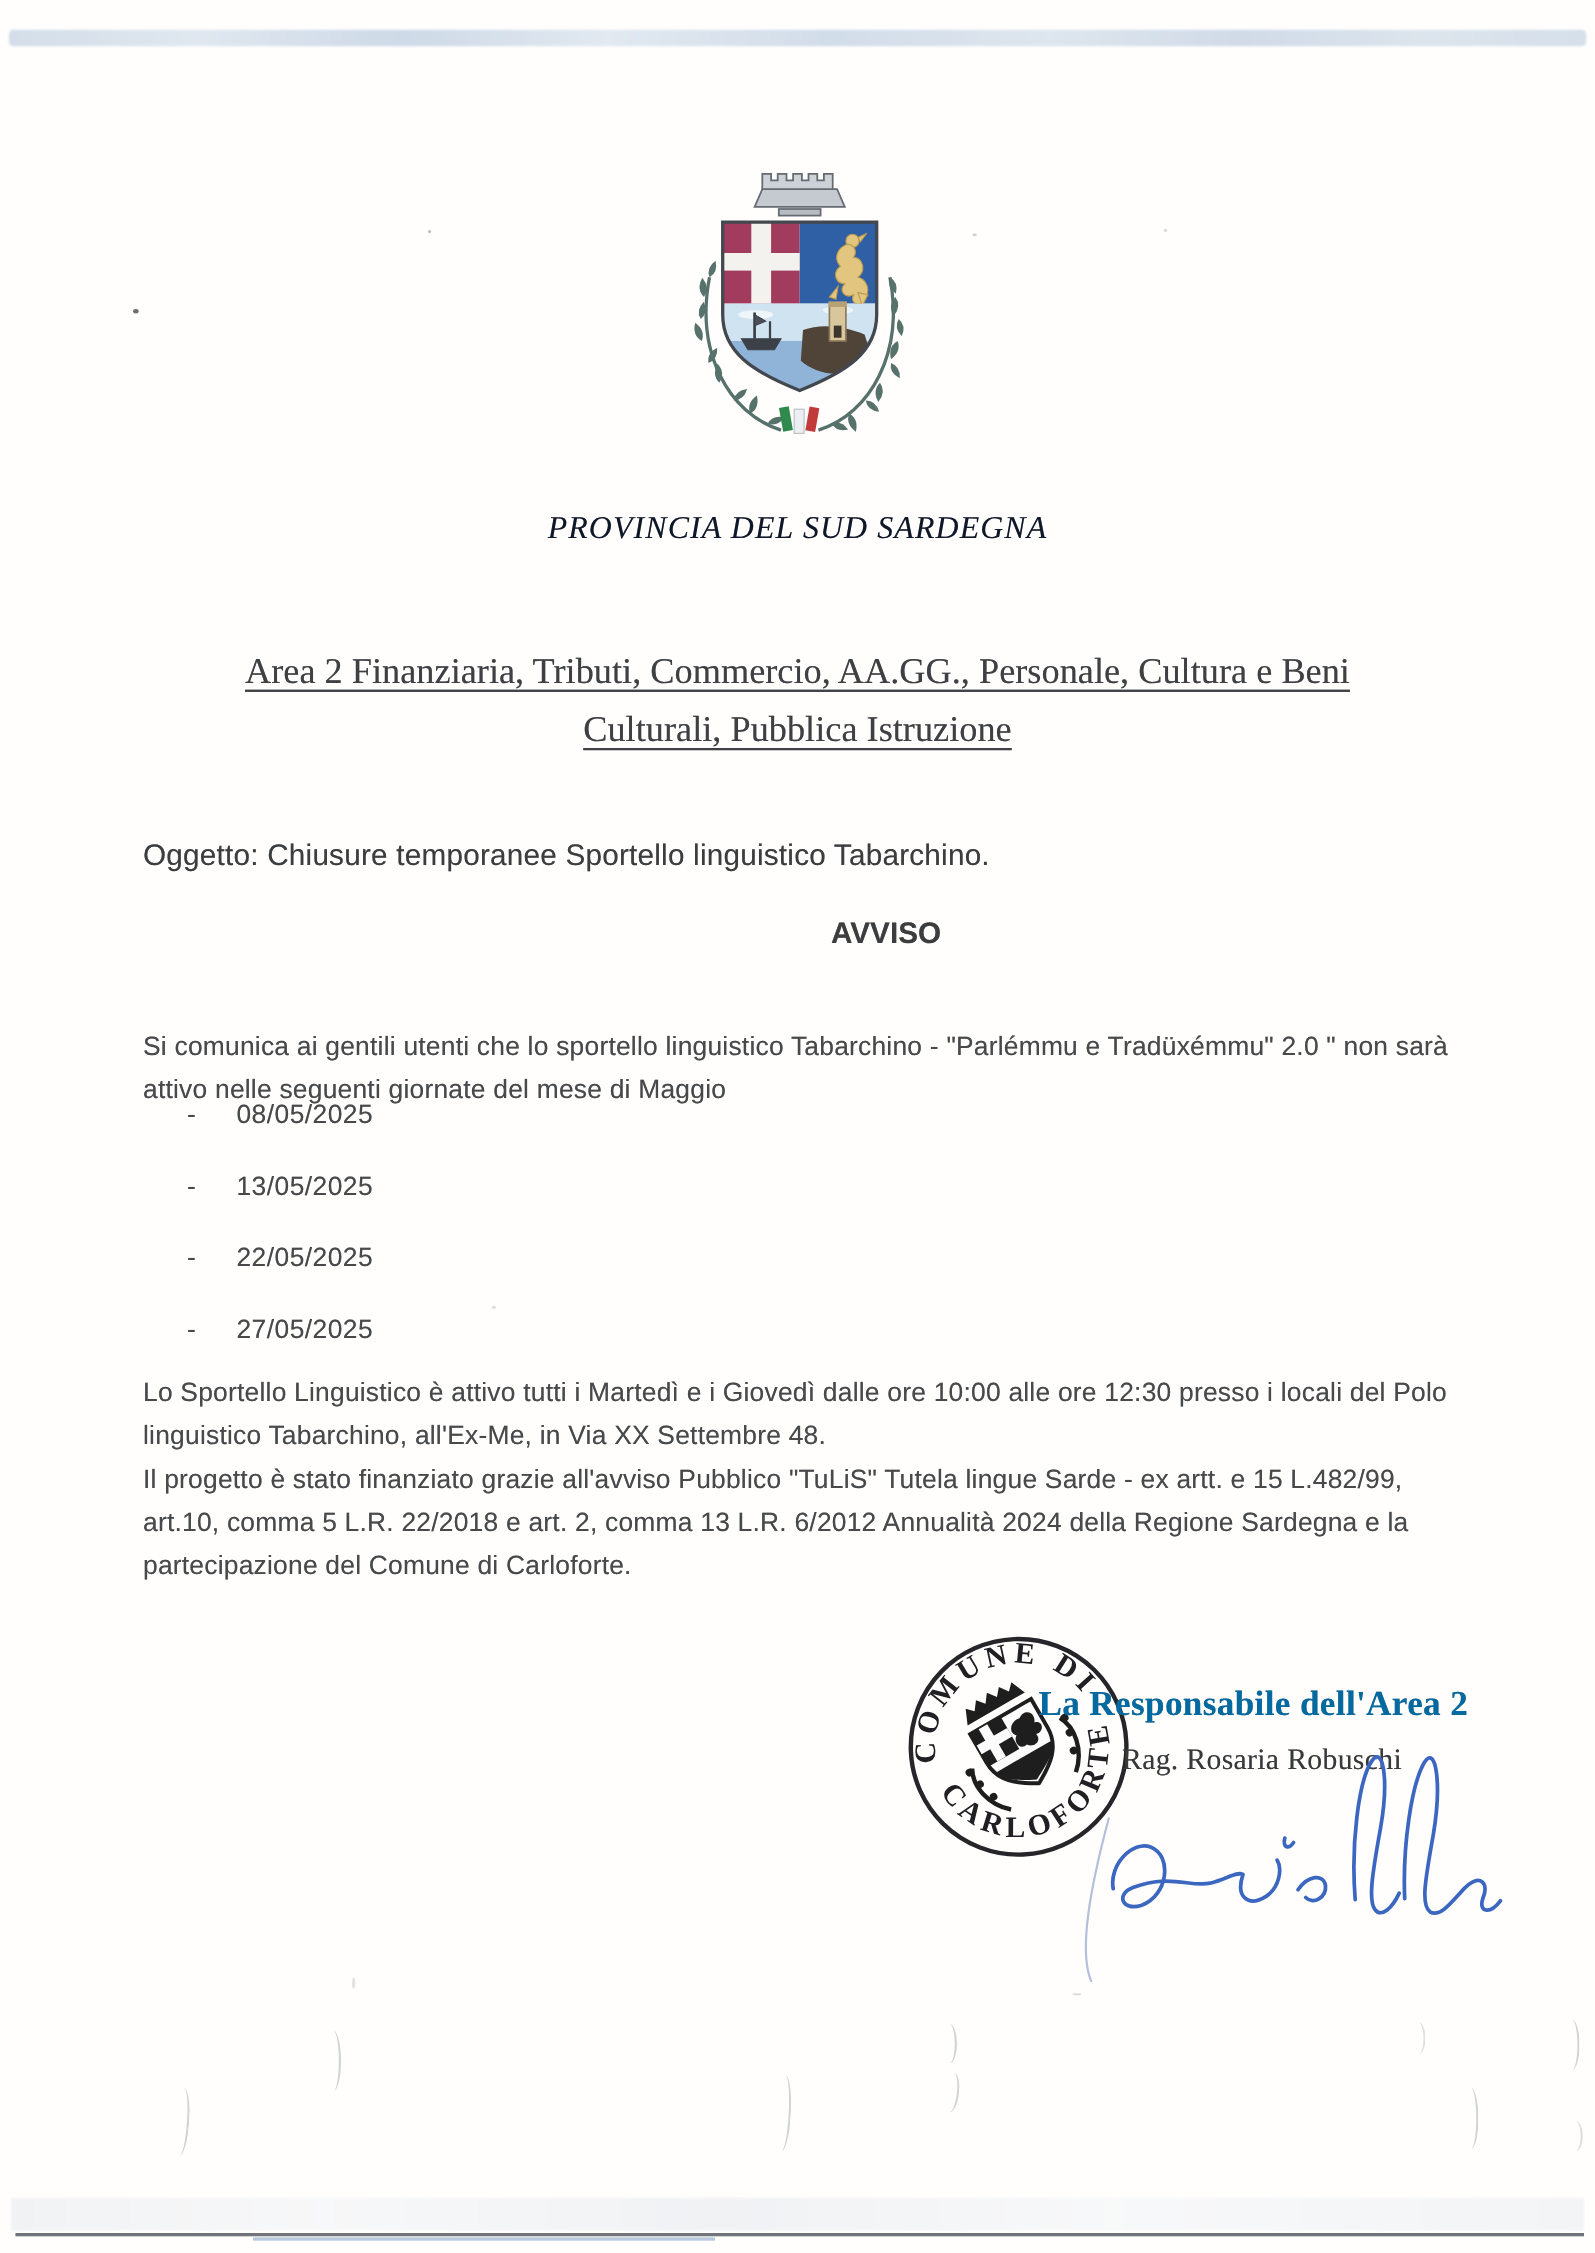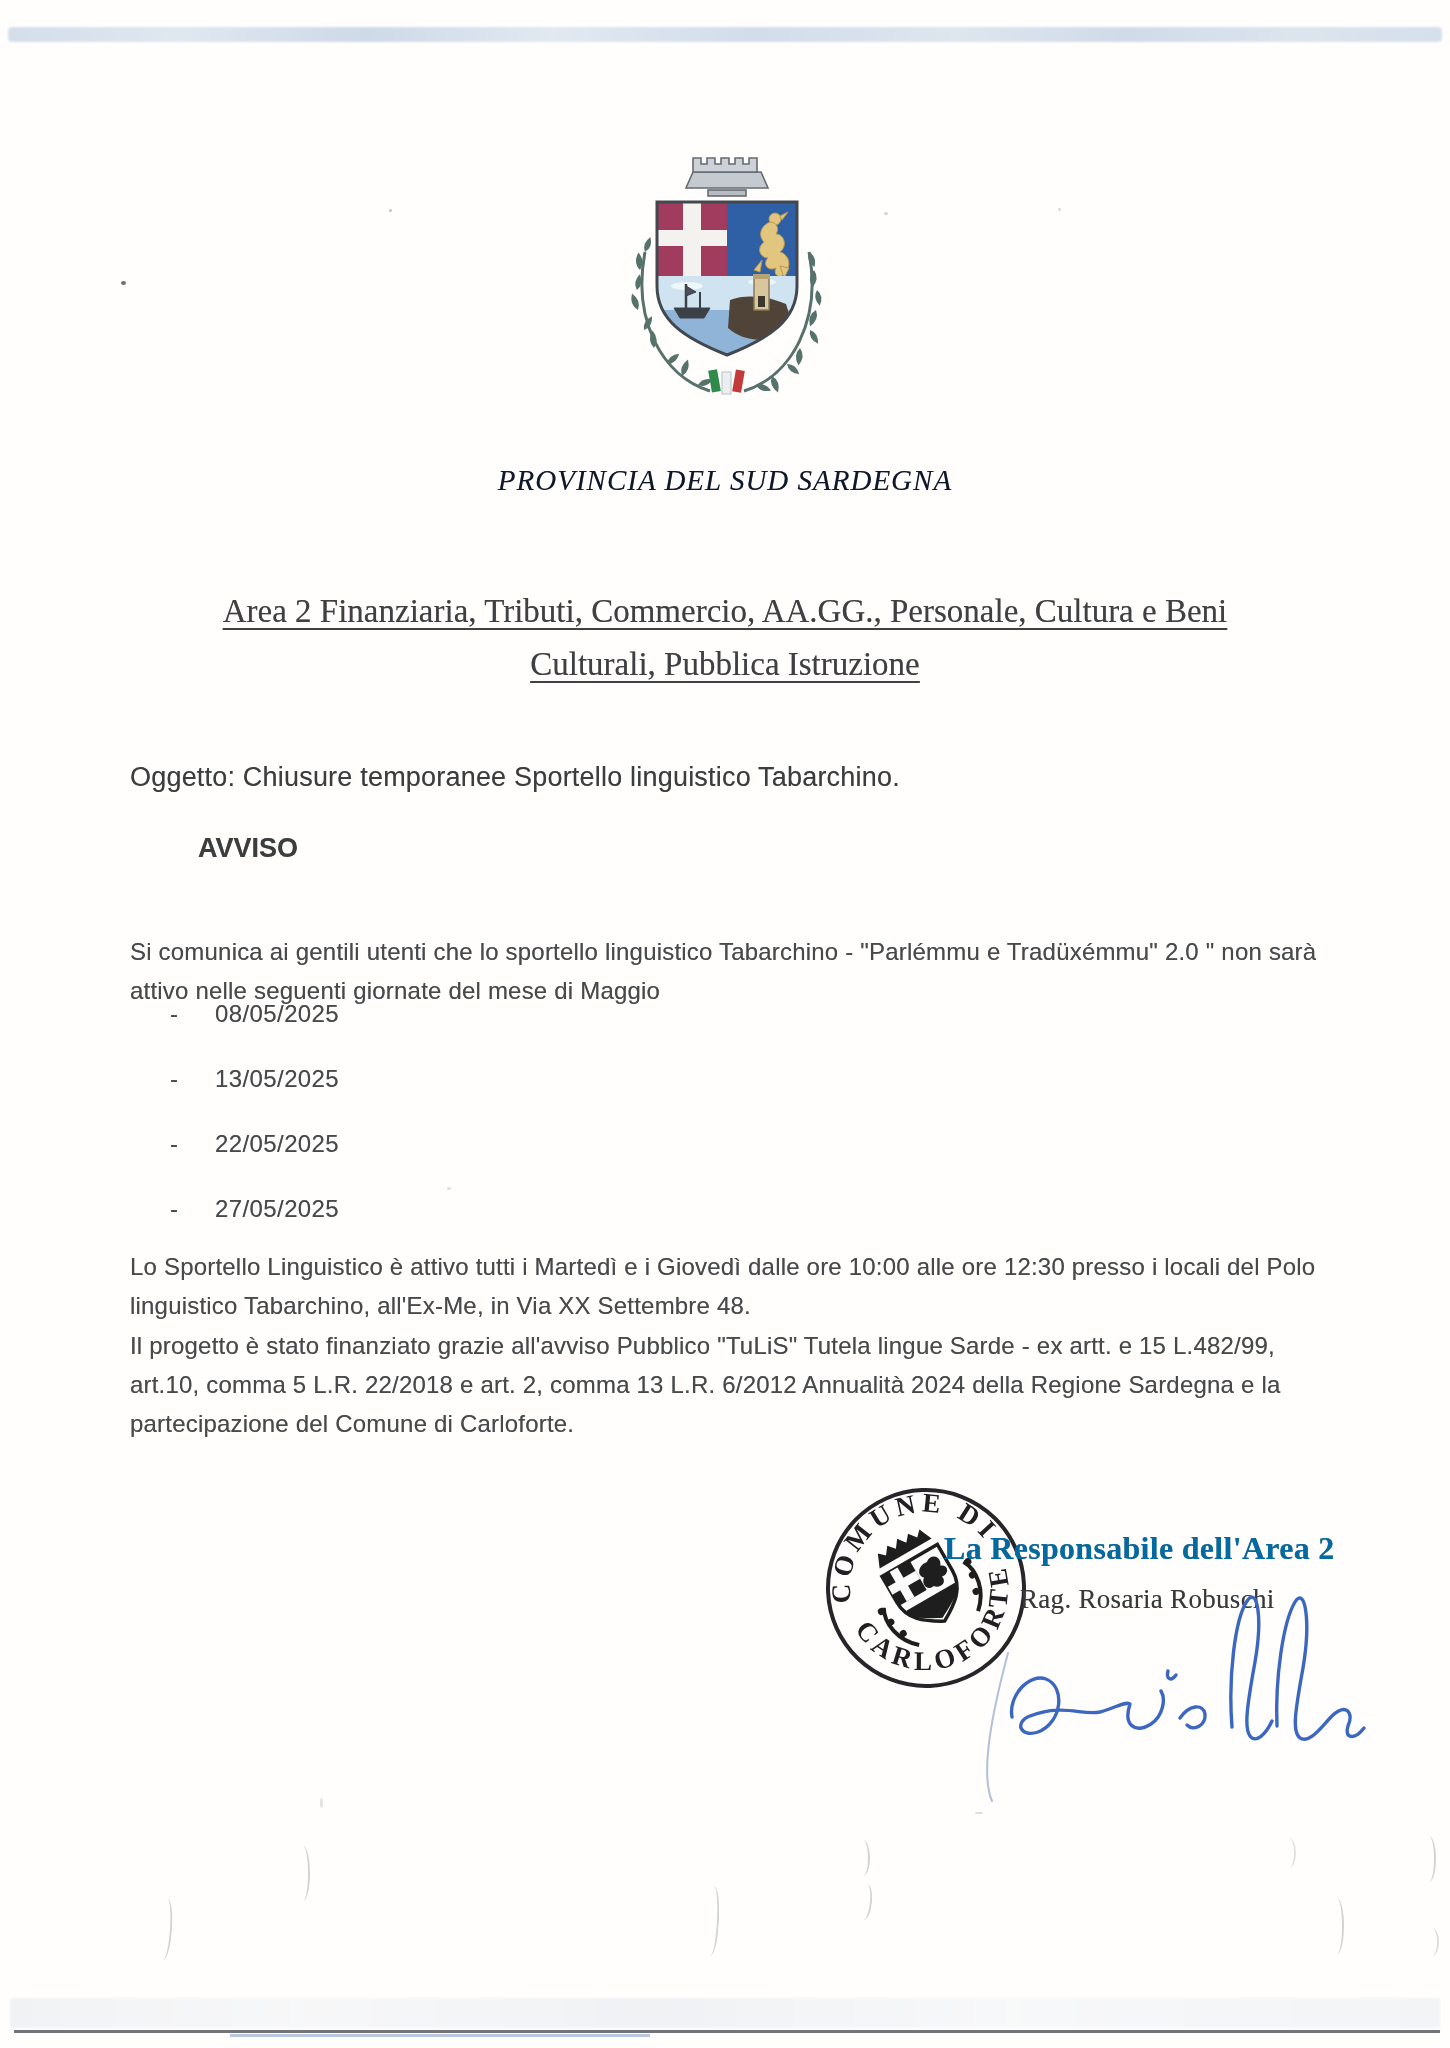--- a/index.html
+++ b/index.html
@@ -33,21 +33,21 @@
     font-family:"Liberation Serif",serif;font-style:italic;font-size:29px;letter-spacing:1px;color:#0f172a;
   }
   .dept{
     position:absolute;left:0;top:585px;width:100%;text-align:center;
     font-family:"Liberation Serif",serif;font-size:33px;line-height:53px;color:#3e4043;
   }
   .dept .dept-line{text-decoration:underline;text-underline-offset:6px;text-decoration-thickness:2px;}
   
   .content-abs{position:absolute;left:130px;width:1215px;}
   .subject{top:762px;font-weight:normal;font-size:27px;color:#3b3d3f;letter-spacing:.2px;}
-  .avviso{top:833px;font-weight:bold;font-size:27px;color:#3b3d3f;text-align:left;padding-left:68px;}
+  .avviso{top:833px;font-weight:bold;font-size:27px;color:#3b3d3f;text-align:center;padding-left:68px;}
   .para{font-size:24px;line-height:39px;letter-spacing:.2px;}
   .para1{top:932px;}
   .para2{top:1247px;}
   .para3{top:1326px;}
   .date-list{position:absolute;left:130px;top:1000px;width:600px;list-style:none;margin:0;padding:0;}
   .date-list li{position:relative;height:65px;font-size:24px;letter-spacing:.4px;}
   .date-list .dash{position:absolute;left:40px;top:0;}
   .date-list .dval{position:absolute;left:85px;top:0;}
   .place-date{top:1480px;font-size:25px;letter-spacing:.3px;}
   

